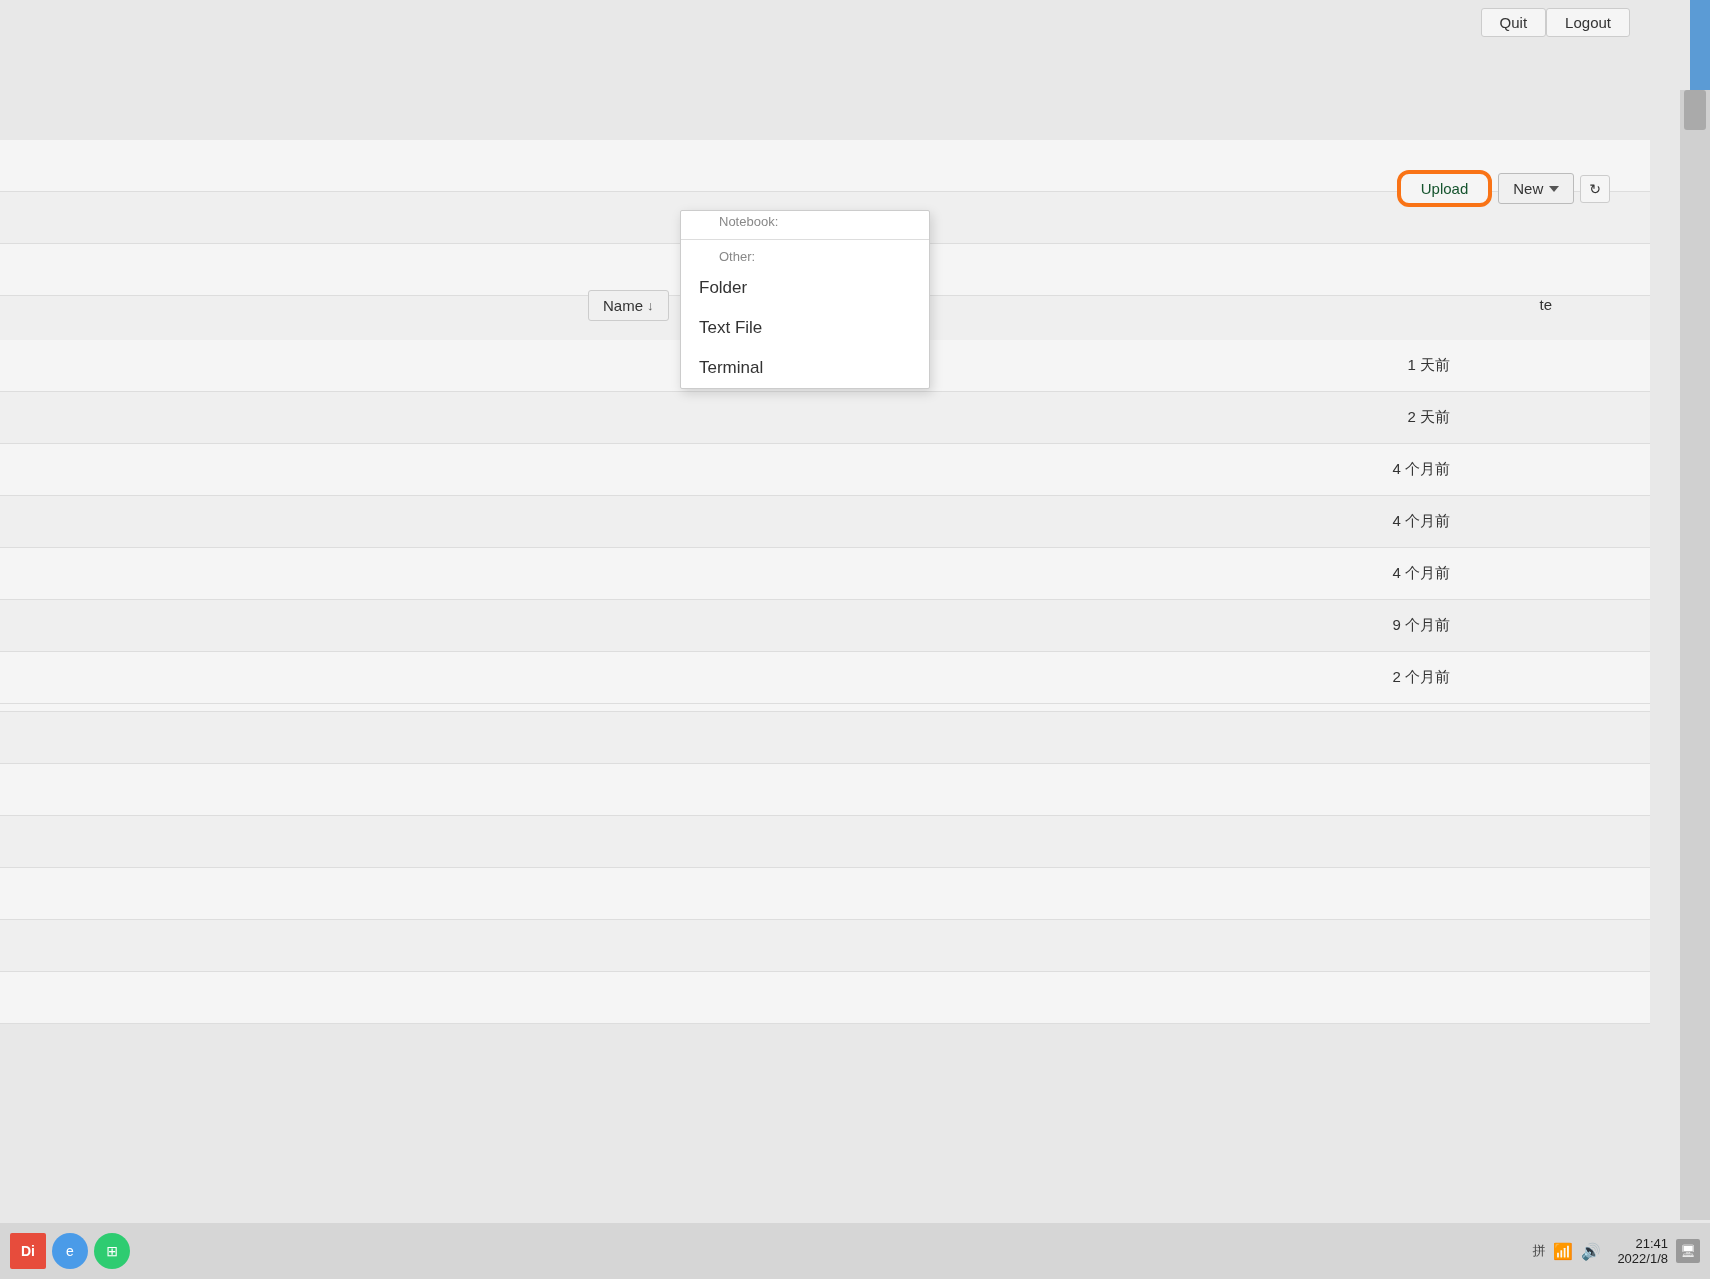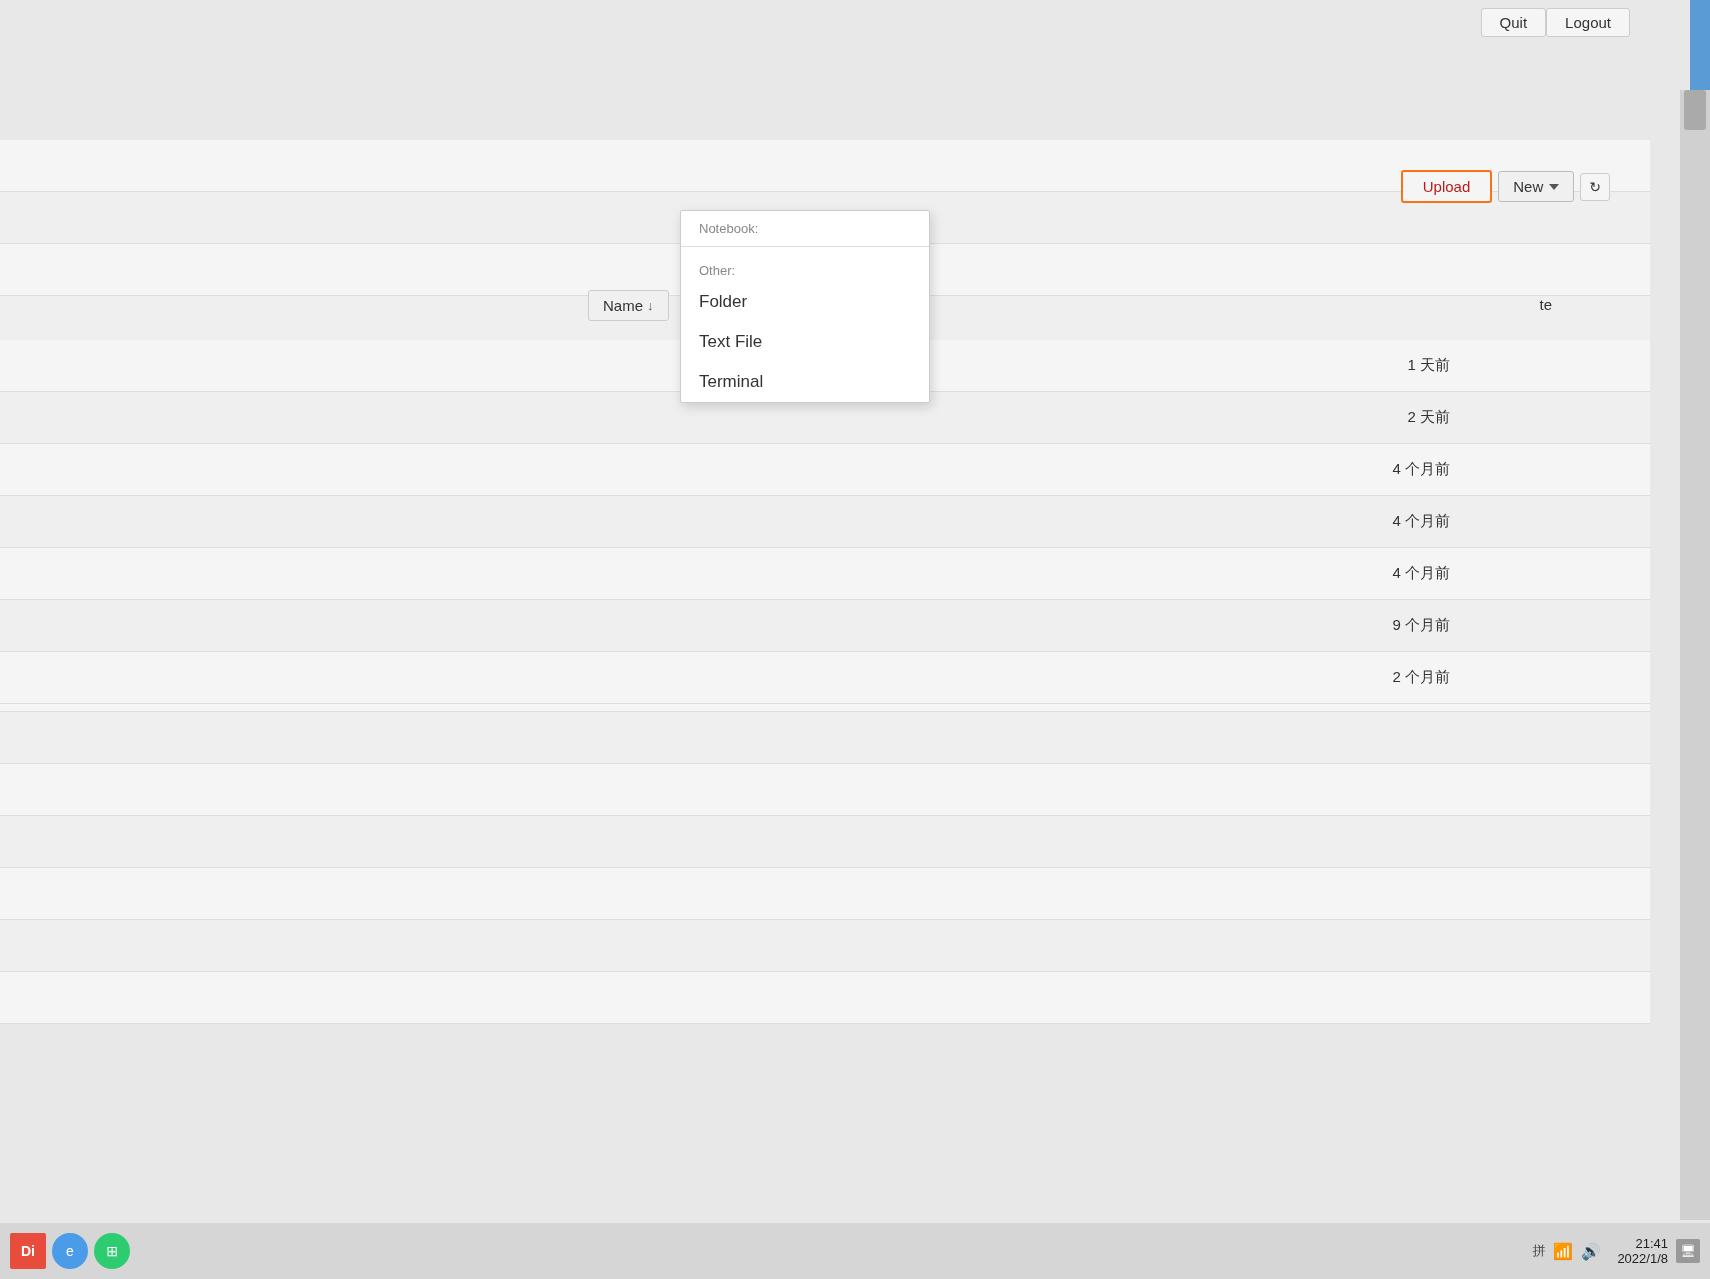--- a/index.html
+++ b/index.html
@@ -38,25 +38,25 @@
       top: 170px;
       right: 100px;
       display: flex;
       align-items: center;
       gap: 6px;
     }
 
     .upload-btn {
       padding: 6px 20px;
       background: #f5f5f5;
-      border: 2px solid #f97316;
-      border-radius: 3px;
-      font-size: 15px;
-      cursor: pointer;
-      color: #b91c1c;
+      border: 4px solid #f97316;
+      border-radius: 12px;
+      font-size: 15px;
+      cursor: pointer;
+      color: #14532d;
     }
 
     .new-btn {
       padding: 6px 14px;
       background: #f0f0f0;
       border: 1px solid #bbb;
       border-radius: 3px;
       font-size: 15px;
       cursor: pointer;
       color: #333;
@@ -145,23 +145,24 @@
       left: 680px;
       width: 250px;
       background: #fff;
       border: 1px solid #ccc;
       box-shadow: 2px 4px 12px rgba(0,0,0,0.15);
       z-index: 100;
       border-radius: 2px;
     }
 
     .dropdown-section-label {
-      padding: 10px 18px 4px 18px;
+      padding: 3px 18px 4px 18px;
       font-size: 13px;
       color: #888;
+      margin-left: 20px;
     }
 
     .dropdown-item {
       padding: 10px 18px;
       font-size: 17px;
       color: #333;
       cursor: pointer;
     }
 
     .dropdown-divider {

